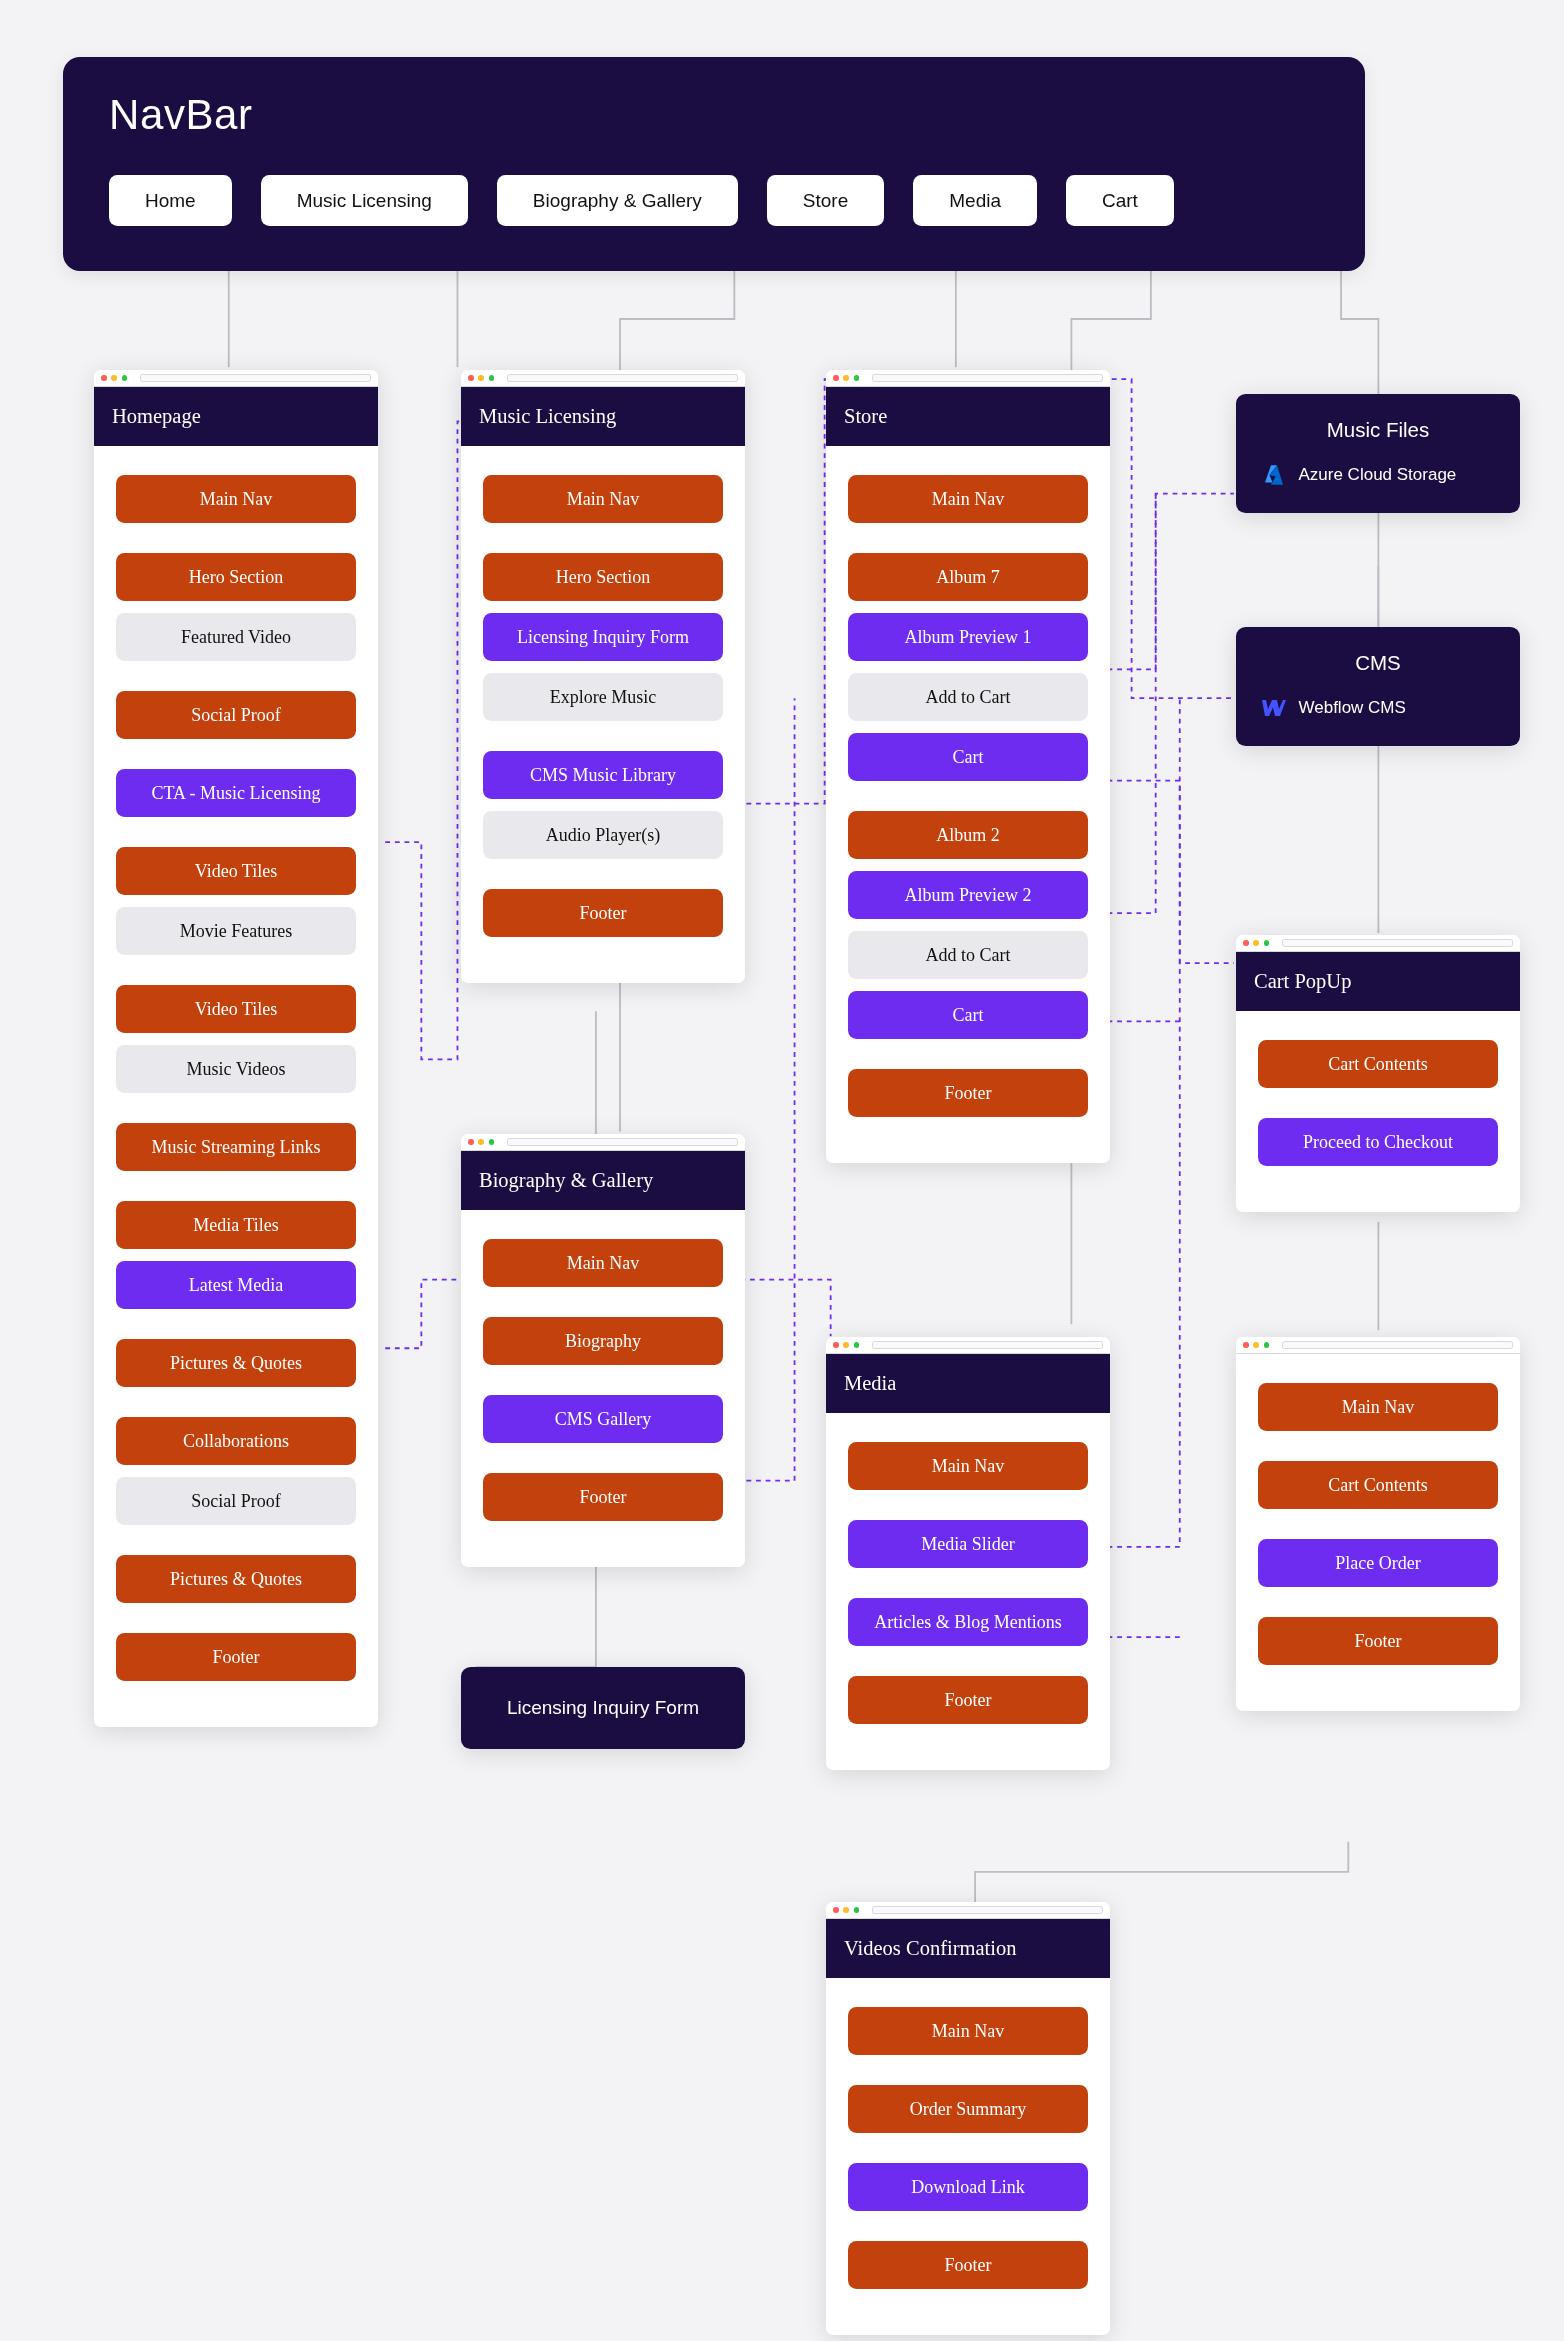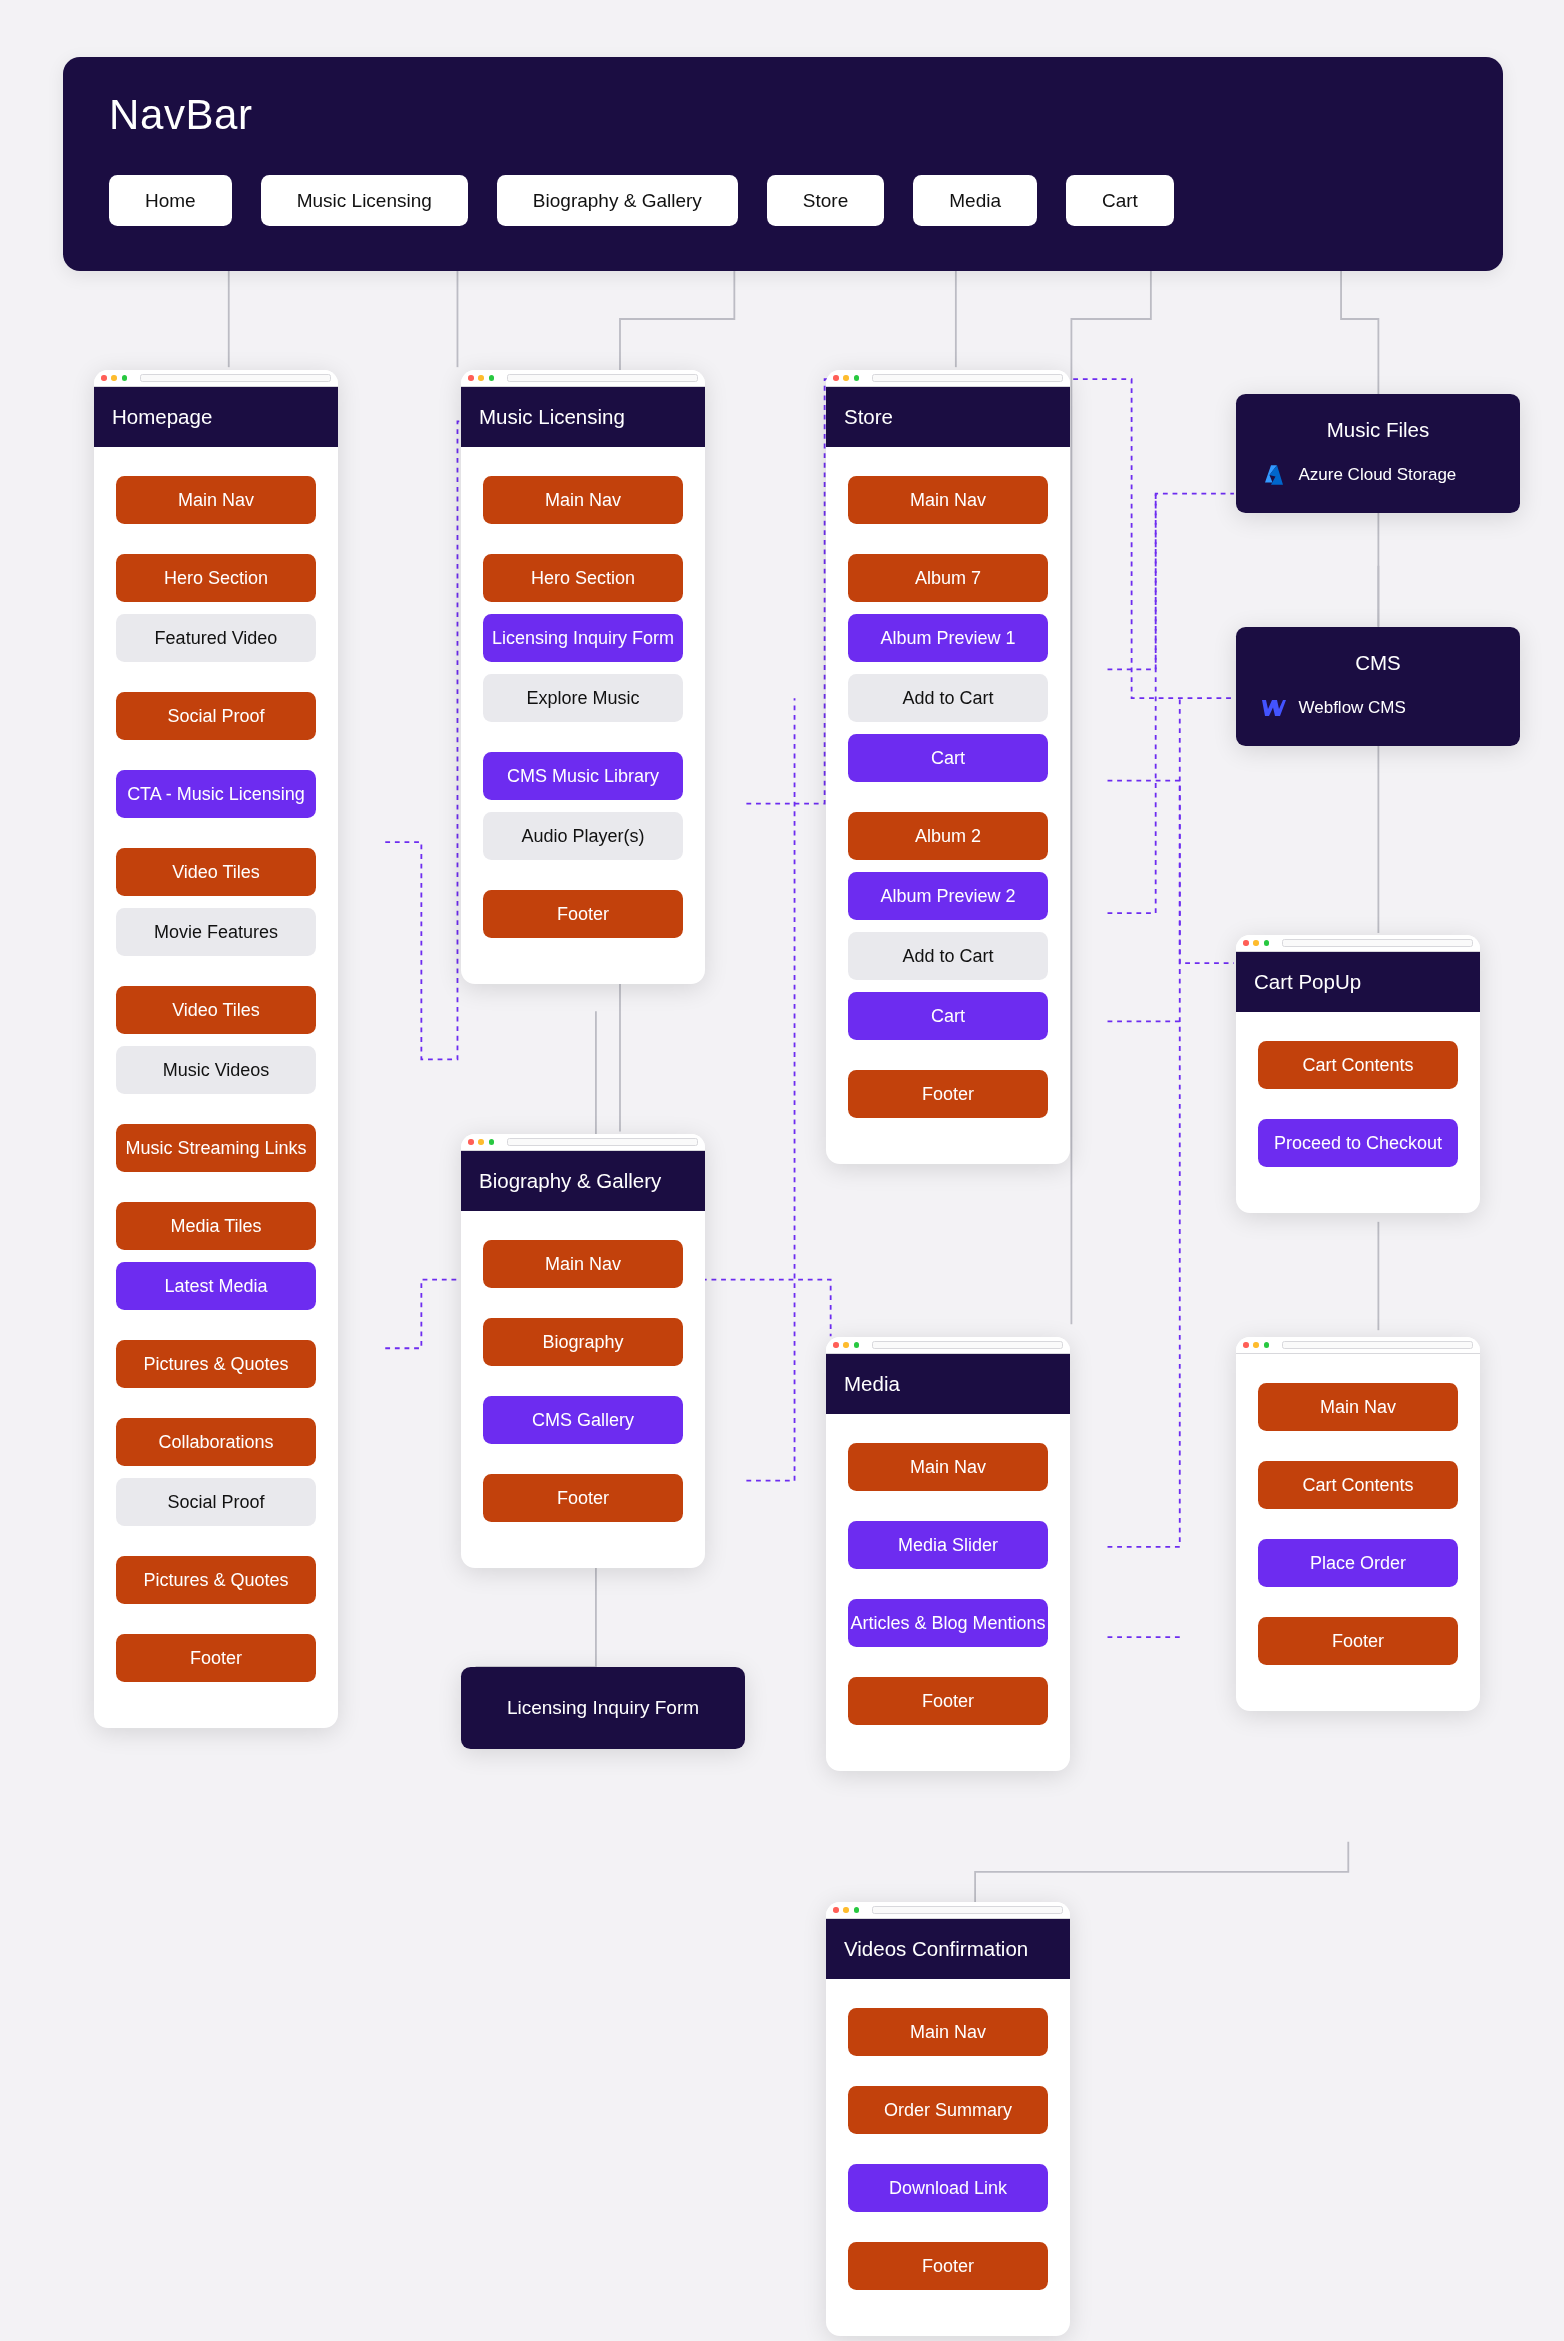--- a/index.html
+++ b/index.html
@@ -10,45 +10,46 @@
     width: 1565px;
     height: 2342px;
     position: relative;
   }
   .canvas { position: relative; width: 1565px; height: 2342px; }
 
   
   .navbar {
     position: absolute;
     left: 63px; top: 57px;
-    width: 1440px; height: 214px;
+    width: 1302px; height: 214px;
     background: #1b0d42;
     border-radius: 17px;
     padding: 34px 46px 36px 46px;
     box-shadow: 0 4.8px 18px rgba(0,0,0,0.08);
   }
   .navbar-title {
     font-size: 42px; font-weight: 300; letter-spacing: 0.6px;
     margin-bottom: 36px; color: #fff;
   }
   .navbar-row { display: flex; gap: 29px; }
   .nav-btn {
     background: #fff; color: #111; border-radius: 8.4px;
     height: 51px; display: flex; align-items: center; justify-content: center;
     font-size: 19px; padding: 16px 36px; font-weight: 400;
   }
 
   
   .card {
     position: absolute;
-    width: 244px;
+    width: 284px;
     background: #fff;
-    border-radius: 14px;
+    border-radius: 7px;
     overflow: hidden;
     box-shadow: 0 4.8px 24px rgba(0,0,0,0.12);
+    font-family: Liberation Serif, serif;
   }
   .card .chrome {
     height: 17px; background: #fff;
     border-bottom: 0.6px solid #d8d8dc;
     display: flex; align-items: center; padding: 0 7.2px; gap: 4.8px;
   }
   .card .chrome .dot { width: 5.4px; height: 5.4px; border-radius: 50%; }
   .card .chrome .d1 { background: #ff5f57; }
   .card .chrome .d2 { background: #febc2e; }
   .card .chrome .d3 { background: #28c840; }

